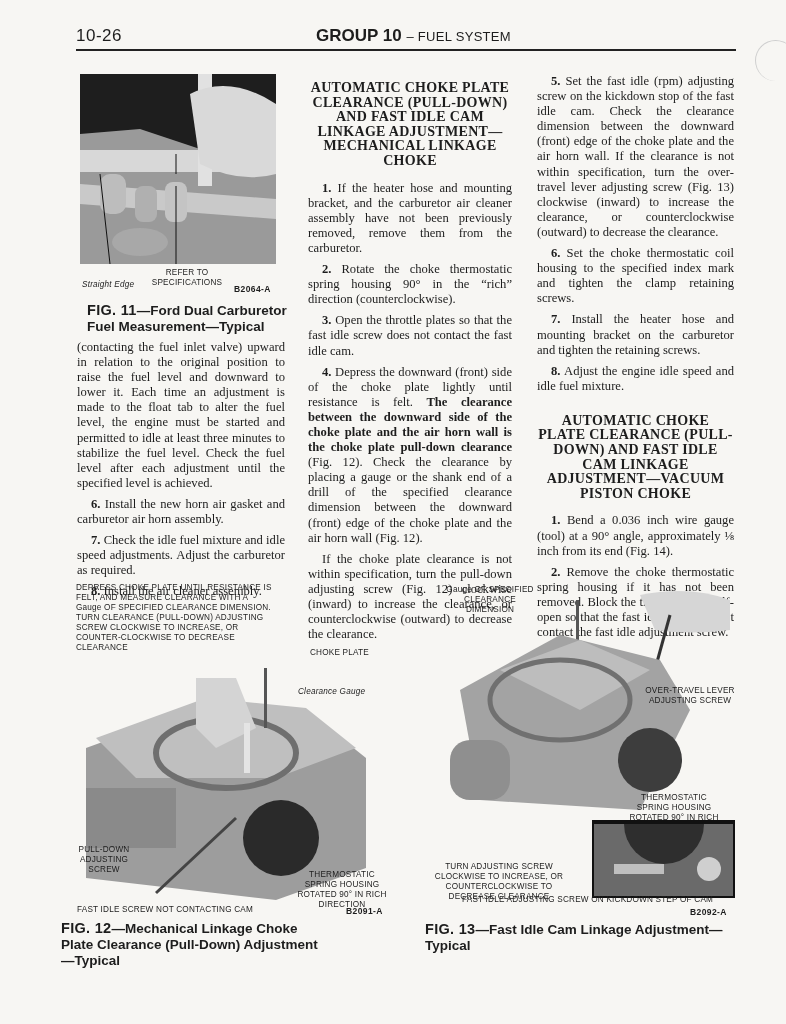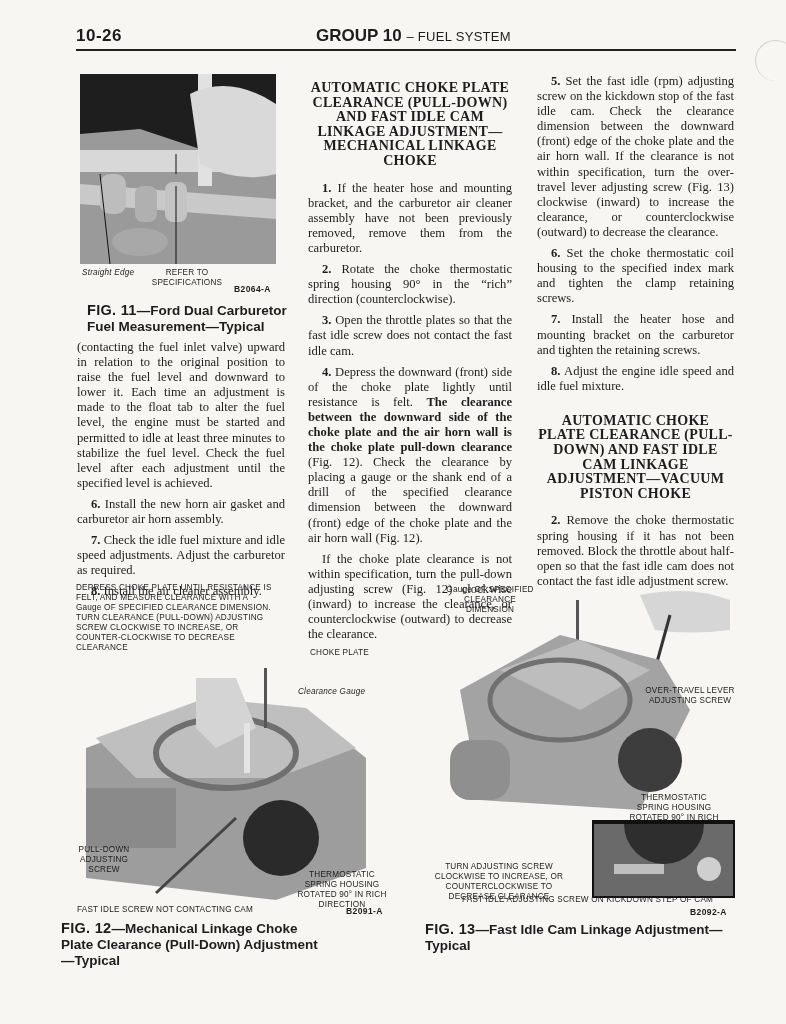--- a/index.html
+++ b/index.html
@@ -2,21 +2,21 @@
 <html><head>
 <meta charset="utf-8">
 <style>
   html, body { margin: 0; padding: 0; }
   body {
     width: 786px; height: 1024px; position: relative; overflow: hidden;
     background: #f7f6f3; color: #1d1d1d;
     font-family: "Liberation Serif", serif;
   }
   .abs { position: absolute; }
-  .header-num { left: 76px; top: 26px; font-family: "Liberation Sans", sans-serif; font-weight: bold; font-size: 17px; letter-spacing: 0.5px; }
+  .header-num { left: 76px; top: 26px; font-family: "Liberation Sans", sans-serif; font-weight: normal; font-size: 17px; letter-spacing: 0.5px; }
   .header-title { left: 316px; top: 26px; font-family: "Liberation Sans", sans-serif; font-weight: bold; font-size: 17px; }
   .header-title .sub { font-weight: normal; font-size: 13px; letter-spacing: 0.3px; }
   .header-rule { left: 76px; top: 49px; width: 660px; height: 2px; background: #222; }
   .corner-curve { left: 755px; top: 40px; width: 40px; height: 40px; border: 1px solid #cfcfcf; border-radius: 50%; border-right: none; border-bottom: none; }
 
   .col { font-size: 12.6px; line-height: 15.1px; text-align: justify; }
   .col p { margin: 0 0 6px 0; text-indent: 14px; }
   .col p.noindent { text-indent: 0; }
   .col h3 { margin: 7px 0 12px 0; font-size: 14px; line-height: 14.6px; font-weight: bold; letter-spacing: 0.3px; text-align: center; }
   .num { font-weight: bold; }
@@ -51,21 +51,21 @@
     <rect x="55" y="112" width="22" height="36" rx="8" fill="#b0b0b0"></rect>
     <rect x="85" y="108" width="22" height="40" rx="8" fill="#c4c4c4"></rect>
     <ellipse cx="60" cy="168" rx="28" ry="14" fill="#a8a8a8"></ellipse>
     <rect x="118" y="0" width="14" height="112" fill="#e1e1e1"></rect>
     <path d="M110 20 Q150 0 196 30 L196 100 Q160 110 120 90 Z" fill="#d9d9d9"></path>
     <line x1="96" y1="80" x2="96" y2="100" stroke="#111" stroke-width="1"></line>
     <line x1="96" y1="112" x2="96" y2="190" stroke="#111" stroke-width="1"></line>
     <line x1="20" y1="100" x2="30" y2="190" stroke="#111" stroke-width="1"></line>
   </svg>
 </div>
-<div class="abs label" style="left:82px; top:268px; font-style:italic;">Straight Edge</div>
+<div class="abs label" style="left:82px; top:280px; font-style:italic;">Straight Edge</div>
 <div class="abs label" style="left:148px; top:268px; width:78px; text-align:center;">REFER TO SPECIFICATIONS</div>
 <div class="abs code" style="left:234px; top:284px;">B2064-A</div>
 <div class="abs fig-caption" style="left:77px; top:302px; width:210px;margin-left:10px;">
   <span class="lead">FIG. 11</span><span>—Ford Dual Carburetor Fuel Measurement—Typical</span>
 </div>
 
 <div class="abs col" style="left:77px; top:340px; width:208px;">
   <p class="noindent">(contacting the fuel inlet valve) upward in relation to the original position to raise the fuel level and downward to lower it. Each time an adjustment is made to the float tab to alter the fuel level, the engine must be started and permitted to idle at least three minutes to stabilize the fuel level. Check the fuel level after each adjustment until the specified level is achieved.</p>
   <p><span class="num">6.</span><span> Install the new horn air gasket and carburetor air horn assembly.</span></p>
   <p><span class="num">7.</span><span> Check the idle fuel mixture and idle speed adjustments. Adjust the carburetor as required.</span></p>
@@ -80,20 +80,21 @@
   <p><span class="num">4.</span><span> Depress the downward (front) side of the choke plate lightly until resistance is felt. </span><span class="bold">The clearance between the downward side of the choke plate and the air horn wall is the choke plate pull-down clearance</span><span> (Fig. 12). Check the clearance by placing a gauge or the shank end of a drill of the specified clearance dimension between the downward (front) edge of the choke plate and the air horn wall (Fig. 12).</span></p>
   <p>If the choke plate clearance is not within specification, turn the pull-down adjusting screw (Fig. 12) clockwise (inward) to increase the clearance, or counterclockwise (outward) to decrease the clearance.</p>
 </div>
 
 <div class="abs col" style="left:537px; top:74px; width:197px;">
   <p><span class="num">5.</span><span> Set the fast idle (rpm) adjusting screw on the kickdown stop of the fast idle cam. Check the clearance dimension between the downward (front) edge of the choke plate and the air horn wall. If the clearance is not within specification, turn the over-travel lever adjusting screw (Fig. 13) clockwise (inward) to increase the clearance, or counterclockwise (outward) to decrease the clearance.</span></p>
   <p><span class="num">6.</span><span> Set the choke thermostatic coil housing to the specified index mark and tighten the clamp retaining screws.</span></p>
   <p><span class="num">7.</span><span> Install the heater hose and mounting bracket on the carburetor and tighten the retaining screws.</span></p>
   <p style="margin-bottom:20px;"><span class="num">8.</span><span> Adjust the engine idle speed and idle fuel mixture.</span></p>
   <h3>AUTOMATIC CHOKE PLATE CLEARANCE (PULL-DOWN) AND FAST IDLE CAM LINKAGE ADJUSTMENT—VACUUM PISTON CHOKE</h3>
+  <p><span class="num">1.</span><span> Bend a 0.036 inch wire gauge (tool) at a 90° angle, approximately ⅛ inch from its end (Fig. 14).</span></p>
   <p><span class="num">2.</span><span> Remove the choke thermostatic spring housing if it has not been removed. Block the throttle about half-open so that the fast idle cam does not contact the fast idle adjustment screw.</span></p>
 </div>
 
 <div class="abs label" style="left:76px; top:583px; width:196px; text-align:left;">DEPRESS CHOKE PLATE UNTIL RESISTANCE IS FELT, AND MEASURE CLEARANCE WITH A Gauge OF SPECIFIED CLEARANCE DIMENSION. TURN CLEARANCE (PULL-DOWN) ADJUSTING SCREW CLOCKWISE TO INCREASE, OR COUNTER-CLOCKWISE TO DECREASE CLEARANCE</div>
 <div class="abs photo" style="left:76px; top:668px; width:300px; height:232px; background:transparent;">
   <svg width="300" height="232" viewBox="0 0 300 232">
     <polygon points="10,80 120,40 240,50 290,90 290,200 200,232 10,210" fill="#9d9d9d"></polygon>
     <polygon points="20,70 130,30 230,40 280,80 200,110 60,110" fill="#bfbfbf"></polygon>
     <ellipse cx="150" cy="85" rx="70" ry="35" fill="none" stroke="#6f6f6f" stroke-width="6"></ellipse>
     <polygon points="120,10 160,10 180,60 140,80 120,60" fill="#d4d4d4"></polygon>

